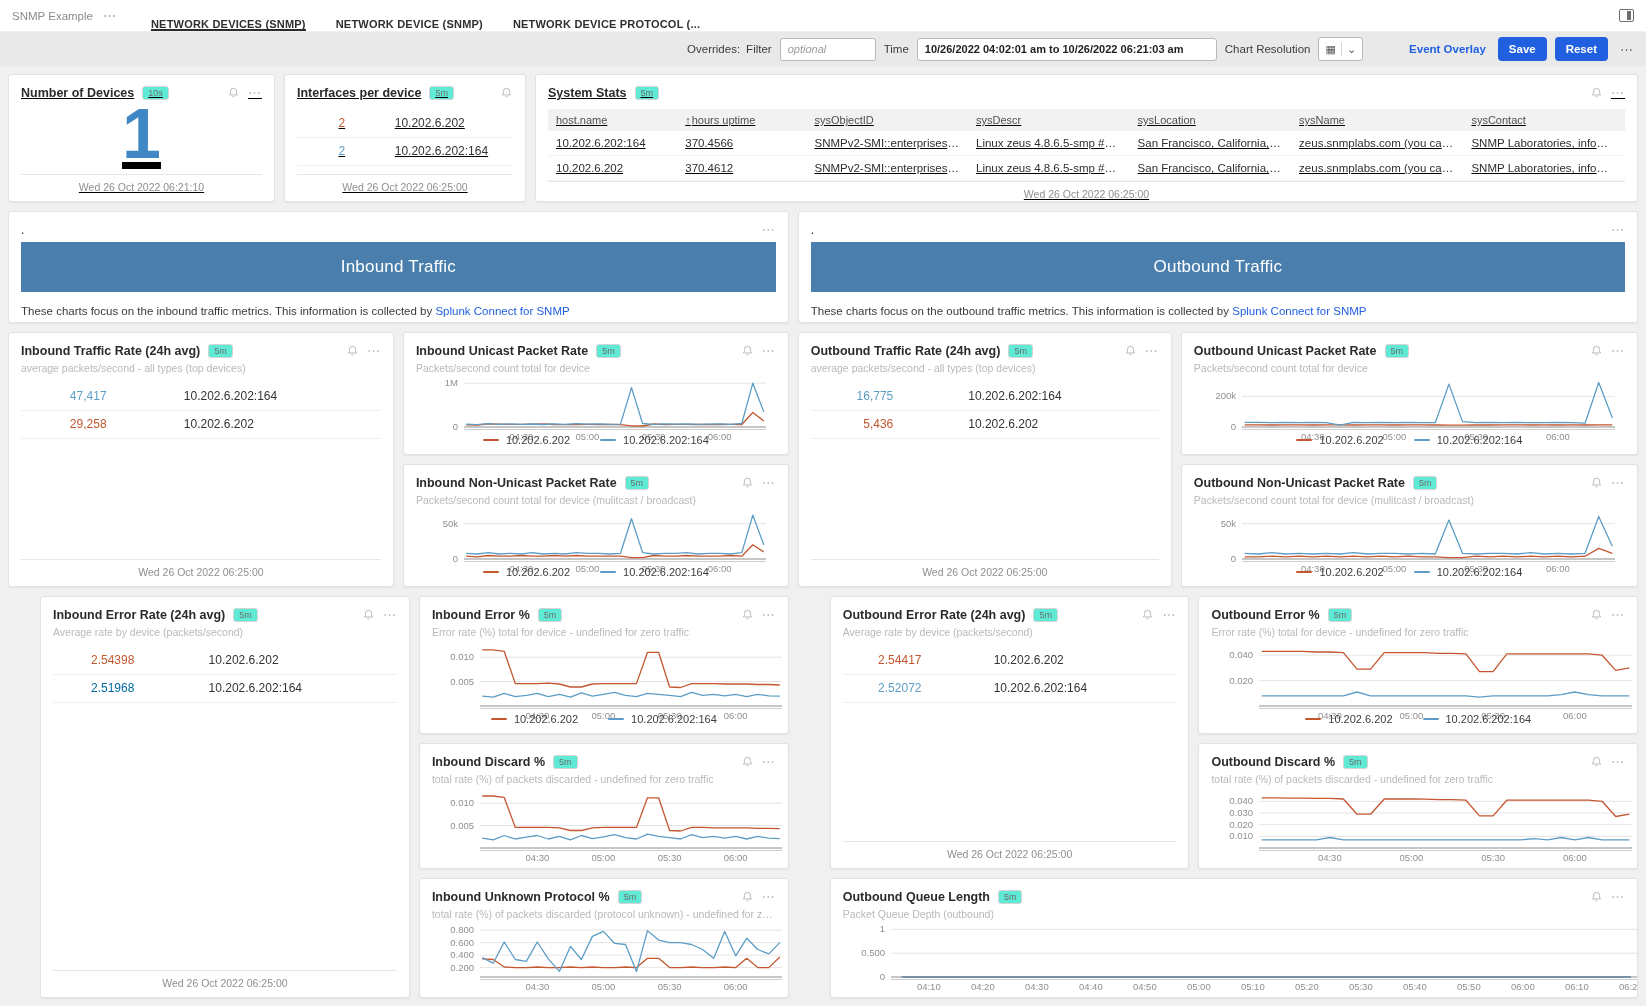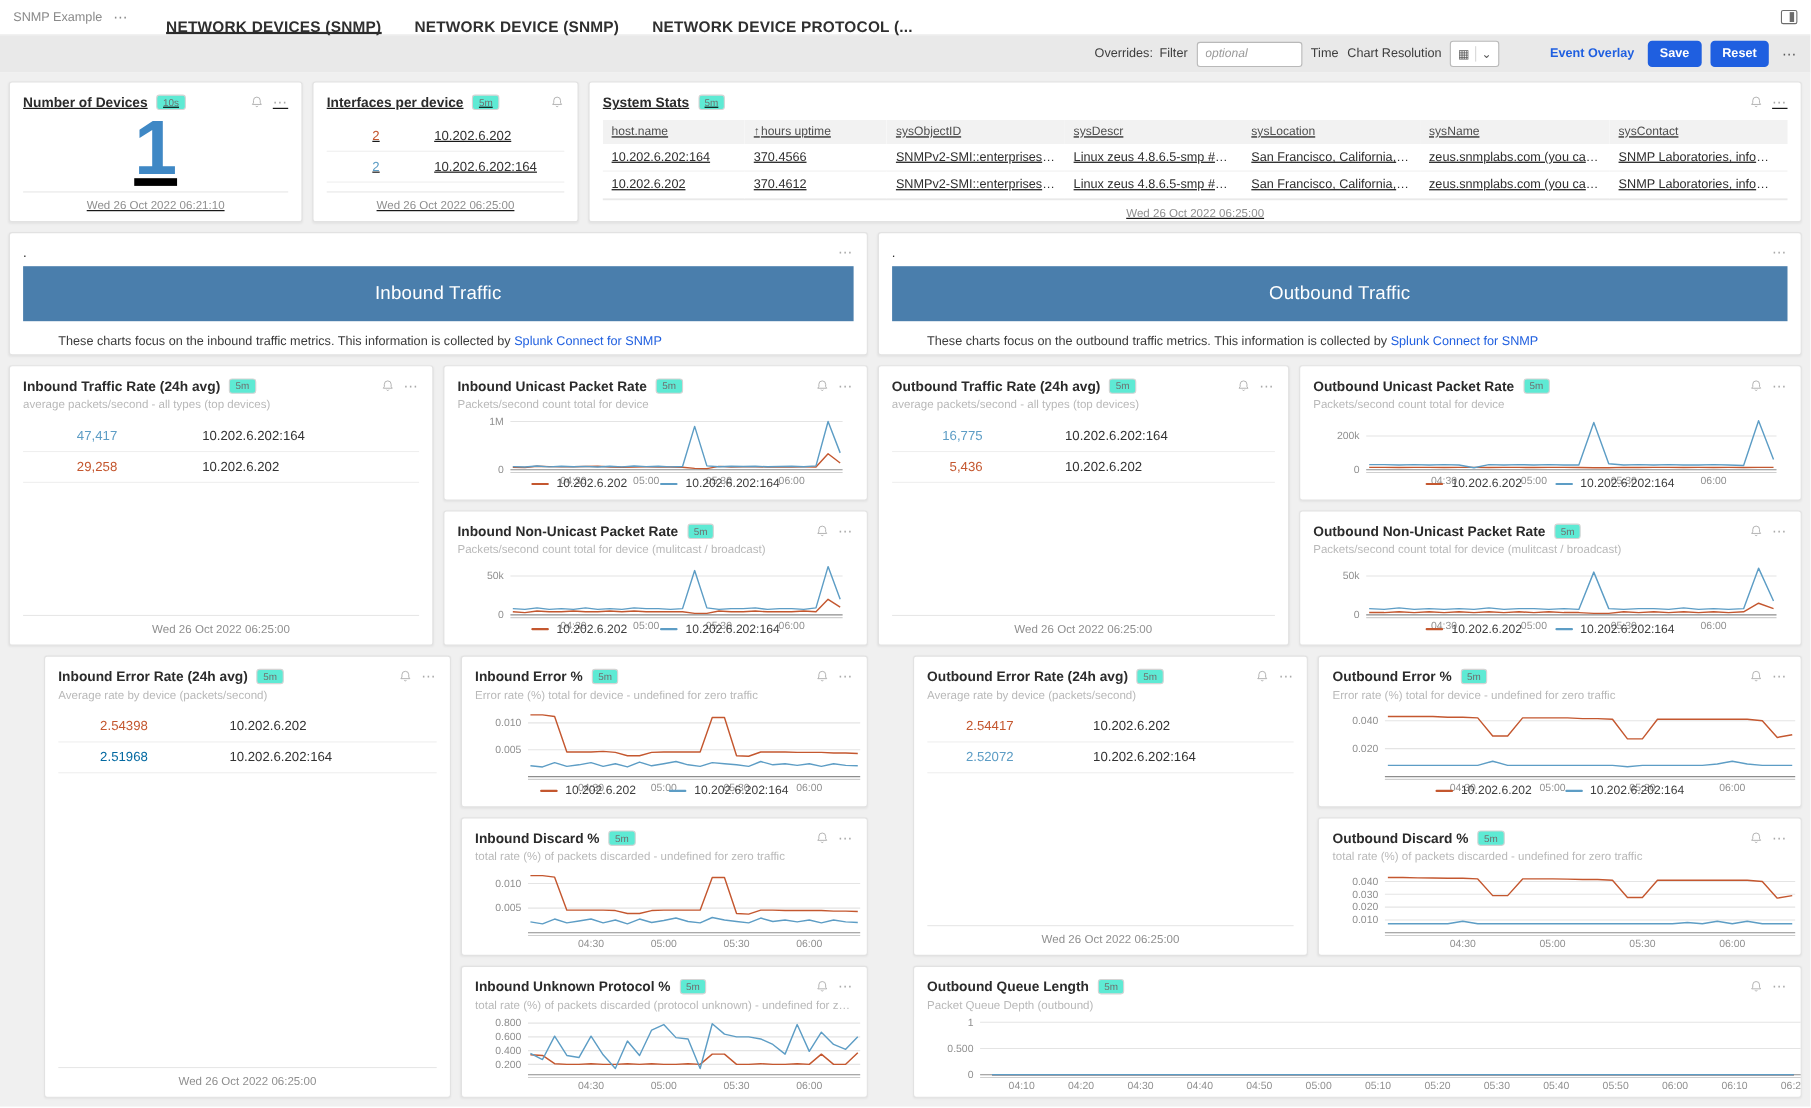--- a/index.html
+++ b/index.html
@@ -3,21 +3,21 @@
 <meta charset="utf-8">
 <style>
   * { box-sizing: border-box; margin: 0; padding: 0; }
   html,body { width:1646px; height:1007px; background:#fff; font-family:"Liberation Sans", sans-serif; overflow:hidden; }
 
   
   .nav { height:32px; background:#fff; display:flex; align-items:stretch; padding:0 12px; border-bottom:1px solid #f0f0f0; }
   .dash-title { align-self:center; color:#8a8a8a; font-size:11.5px; }
   .nav-more { align-self:center; color:#8a8a8a; font-size:13px; margin-left:10px; letter-spacing:1px; cursor:pointer; }
   .tabs { display:flex; margin-left:34px; gap:30px; }
-  .tab { display:flex; align-items:center; font-size:14px; font-weight:700; color:#2f2f2f; border-bottom:2px solid transparent; padding-top:18px; cursor:pointer; letter-spacing:.2px; }
+  .tab { display:flex; align-items:center; font-size:11px; font-weight:700; color:#2f2f2f; border-bottom:2px solid transparent; padding-top:18px; cursor:pointer; letter-spacing:.2px; }
   .tab.active { border-bottom-color:#2b2b2b; }
   .panel-toggle { margin-left:auto; align-self:center; width:15px; height:13px; border:1.5px solid #6d6d6d; border-radius:2px; position:relative; cursor:pointer; }
   .panel-toggle::after { content:""; position:absolute; right:2px; top:1px; bottom:1px; width:4px; background:#6d6d6d; }
 
   
   .toolbar { height:34px; background:#e9e9e9; display:flex; align-items:center; justify-content:flex-end; gap:8px; padding:0 12px; font-size:11.5px; color:#3c3c3c; }
   .tb-label { white-space:nowrap; }
   .tb-label.strong { margin-right:-2px; }
   .tb-input { height:23px; border:1px solid #b9b9b9; border-radius:3px; background:#fff; font-size:11px; padding:0 7px; color:#1f1f1f; font-family:"Liberation Sans", sans-serif; }
   .tb-input.filter { width:96px; font-style:italic; color:#8b8b8b; }
@@ -67,21 +67,21 @@
   .kv-label { color:#333; padding-left:26%; white-space:nowrap; }
 
   
   .stats-table { width:100%; border-collapse:collapse; table-layout:fixed; margin-top:8px; }
   .stats-table th { background:#f2f2f2; font-weight:400; text-align:left; font-size:11px; color:#4f4f4f; padding:5px 8px; white-space:nowrap; overflow:hidden; text-overflow:ellipsis; }
   .stats-table td { font-size:11.5px; color:#2e2e2e; padding:6px 8px; border-bottom:1px solid #f1f1f1; white-space:nowrap; overflow:hidden; text-overflow:ellipsis; }
   .sort-arr { font-size:11px; color:#4f4f4f; margin-right:1px; }
 
   
   .banner-bar { margin-top:4px; height:54px; background:#4a7eac; color:#fff; display:flex; align-items:center; justify-content:center; font-size:17px; letter-spacing:.2px; }
-  .banner-desc { margin-top:13px; font-size:11.5px; color:#3a3a3a;margin-left:32px; }
+  .banner-desc { margin-top:13px; font-size:11.5px; color:#3a3a3a; }
   .banner-desc .lnk { color:#1f5fe0; cursor:pointer; }
 
   
   .chart { flex:1; min-height:0; margin-top:2px; }
   .legend { display:flex; justify-content:center; align-items:center; gap:30px; padding:4px 0 3px; font-size:11px; color:#3d3d3d; }
   .legend-item { display:flex; align-items:center; gap:7px; }
   .legend-swatch { width:16px; height:2px; border-radius:1px; }
 </style>
 </head>
 <body>
@@ -97,20 +97,21 @@
       <span class="tab">NETWORK DEVICE PROTOCOL (...</span>
     </nav>
     <span class="panel-toggle"></span>
   </header>
 
   <div class="toolbar">
     <span class="tb-label strong">Overrides:</span>
     <span class="tb-label">Filter</span>
     <input class="tb-input filter" placeholder="optional" style="">
     <span class="tb-label">Time</span>
+    <input class="tb-input time" value="10/26/2022 04:02:01 am to 10/26/2022 06:21:03 am" style="">
     <span class="tb-label">Chart Resolution</span>
     <span class="res-select">
       <span>▦</span>
       <span class="rs-sep"></span>
       <span>⌄</span>
     </span>
     <a class="tb-link">Event Overlay</a>
     <button class="btn-primary">Save</button>
     <button class="btn-primary">Reset</button>
     <span class="tb-more">⋯</span>

